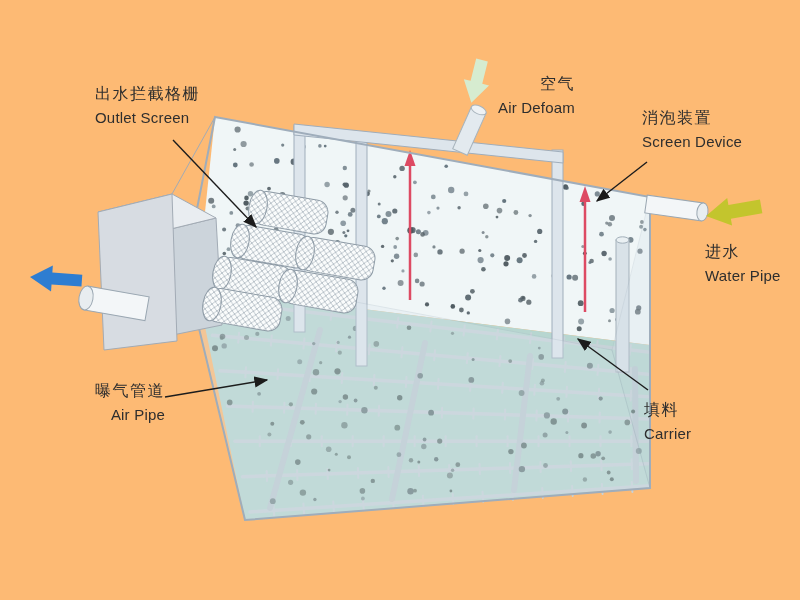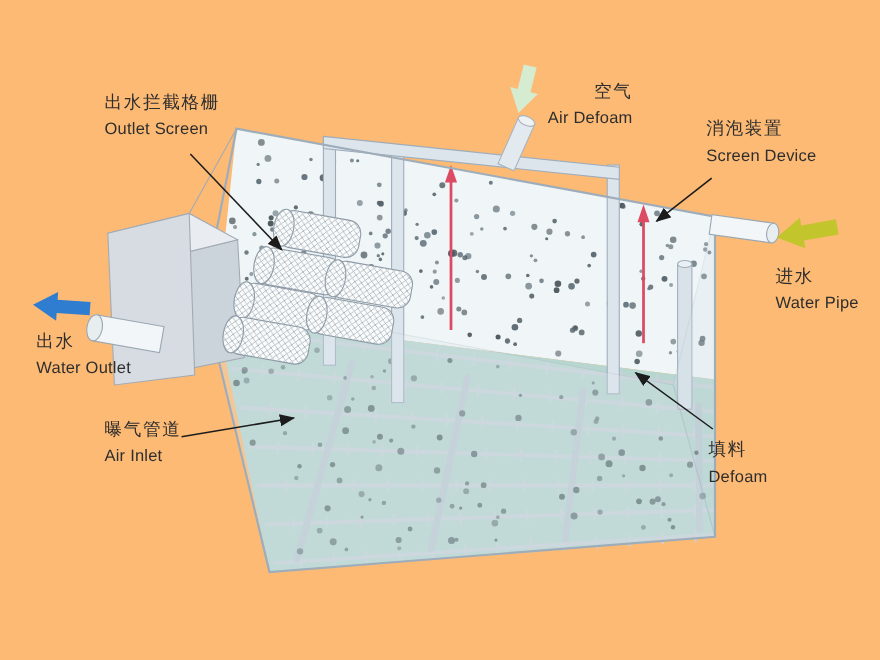--- a/index.html
+++ b/index.html
@@ -9,21 +9,21 @@
   }
   #scene{position:absolute;left:0;top:0;}
   .label{position:absolute;line-height:1;white-space:nowrap;}
   .label .zh{font-size:16px;letter-spacing:1.5px;}
   .label .en{font-size:15px;margin-top:8px;letter-spacing:0.2px;}
   .lbl-outlet-screen{left:95px;top:86px;}
   .lbl-air-inlet{left:498px;top:76px;text-align:right;}
   .lbl-defoam{left:642px;top:110px;}
   .lbl-water-inlet{left:705px;top:212px;margin-top:32px;}
   .lbl-water-outlet{left:33px;top:303px;}
-  .lbl-air-pipe{left:95px;top:383px;}
+  .lbl-air-pipe{left:95px;top:383px;text-align:right;}
   .lbl-carrier{left:644px;top:402px;}
 </style>
 </head>
 <body>
 
 <div id="stage">
 
   <svg id="scene" width="800" height="600" viewBox="0 0 800 600">
     <defs>
       <pattern id="mesh" width="6" height="6" patternUnits="userSpaceOnUse">
@@ -520,26 +520,22 @@
     <div class="en">Air Defoam</div>
   </div>
   <div class="label lbl-defoam">
     <div class="zh">消泡装置</div>
     <div class="en">Screen Device</div>
   </div>
   <div class="label lbl-water-inlet">
     <div class="zh">进水</div>
     <div class="en">Water Pipe</div>
   </div>
-  <div class="label lbl-water-outlet">
-    <div class="zh">出水</div>
-    <div class="en">Water Outlet</div>
-  </div>
   <div class="label lbl-air-pipe">
     <div class="zh">曝气管道</div>
-    <div class="en">Air Inlet</div>
+    <div class="en">Air Pipe</div>
   </div>
   <div class="label lbl-carrier">
     <div class="zh">填料</div>
-    <div class="en">Defoam</div>
+    <div class="en">Carrier</div>
   </div>
 
 </div>
 
 </body></html>

